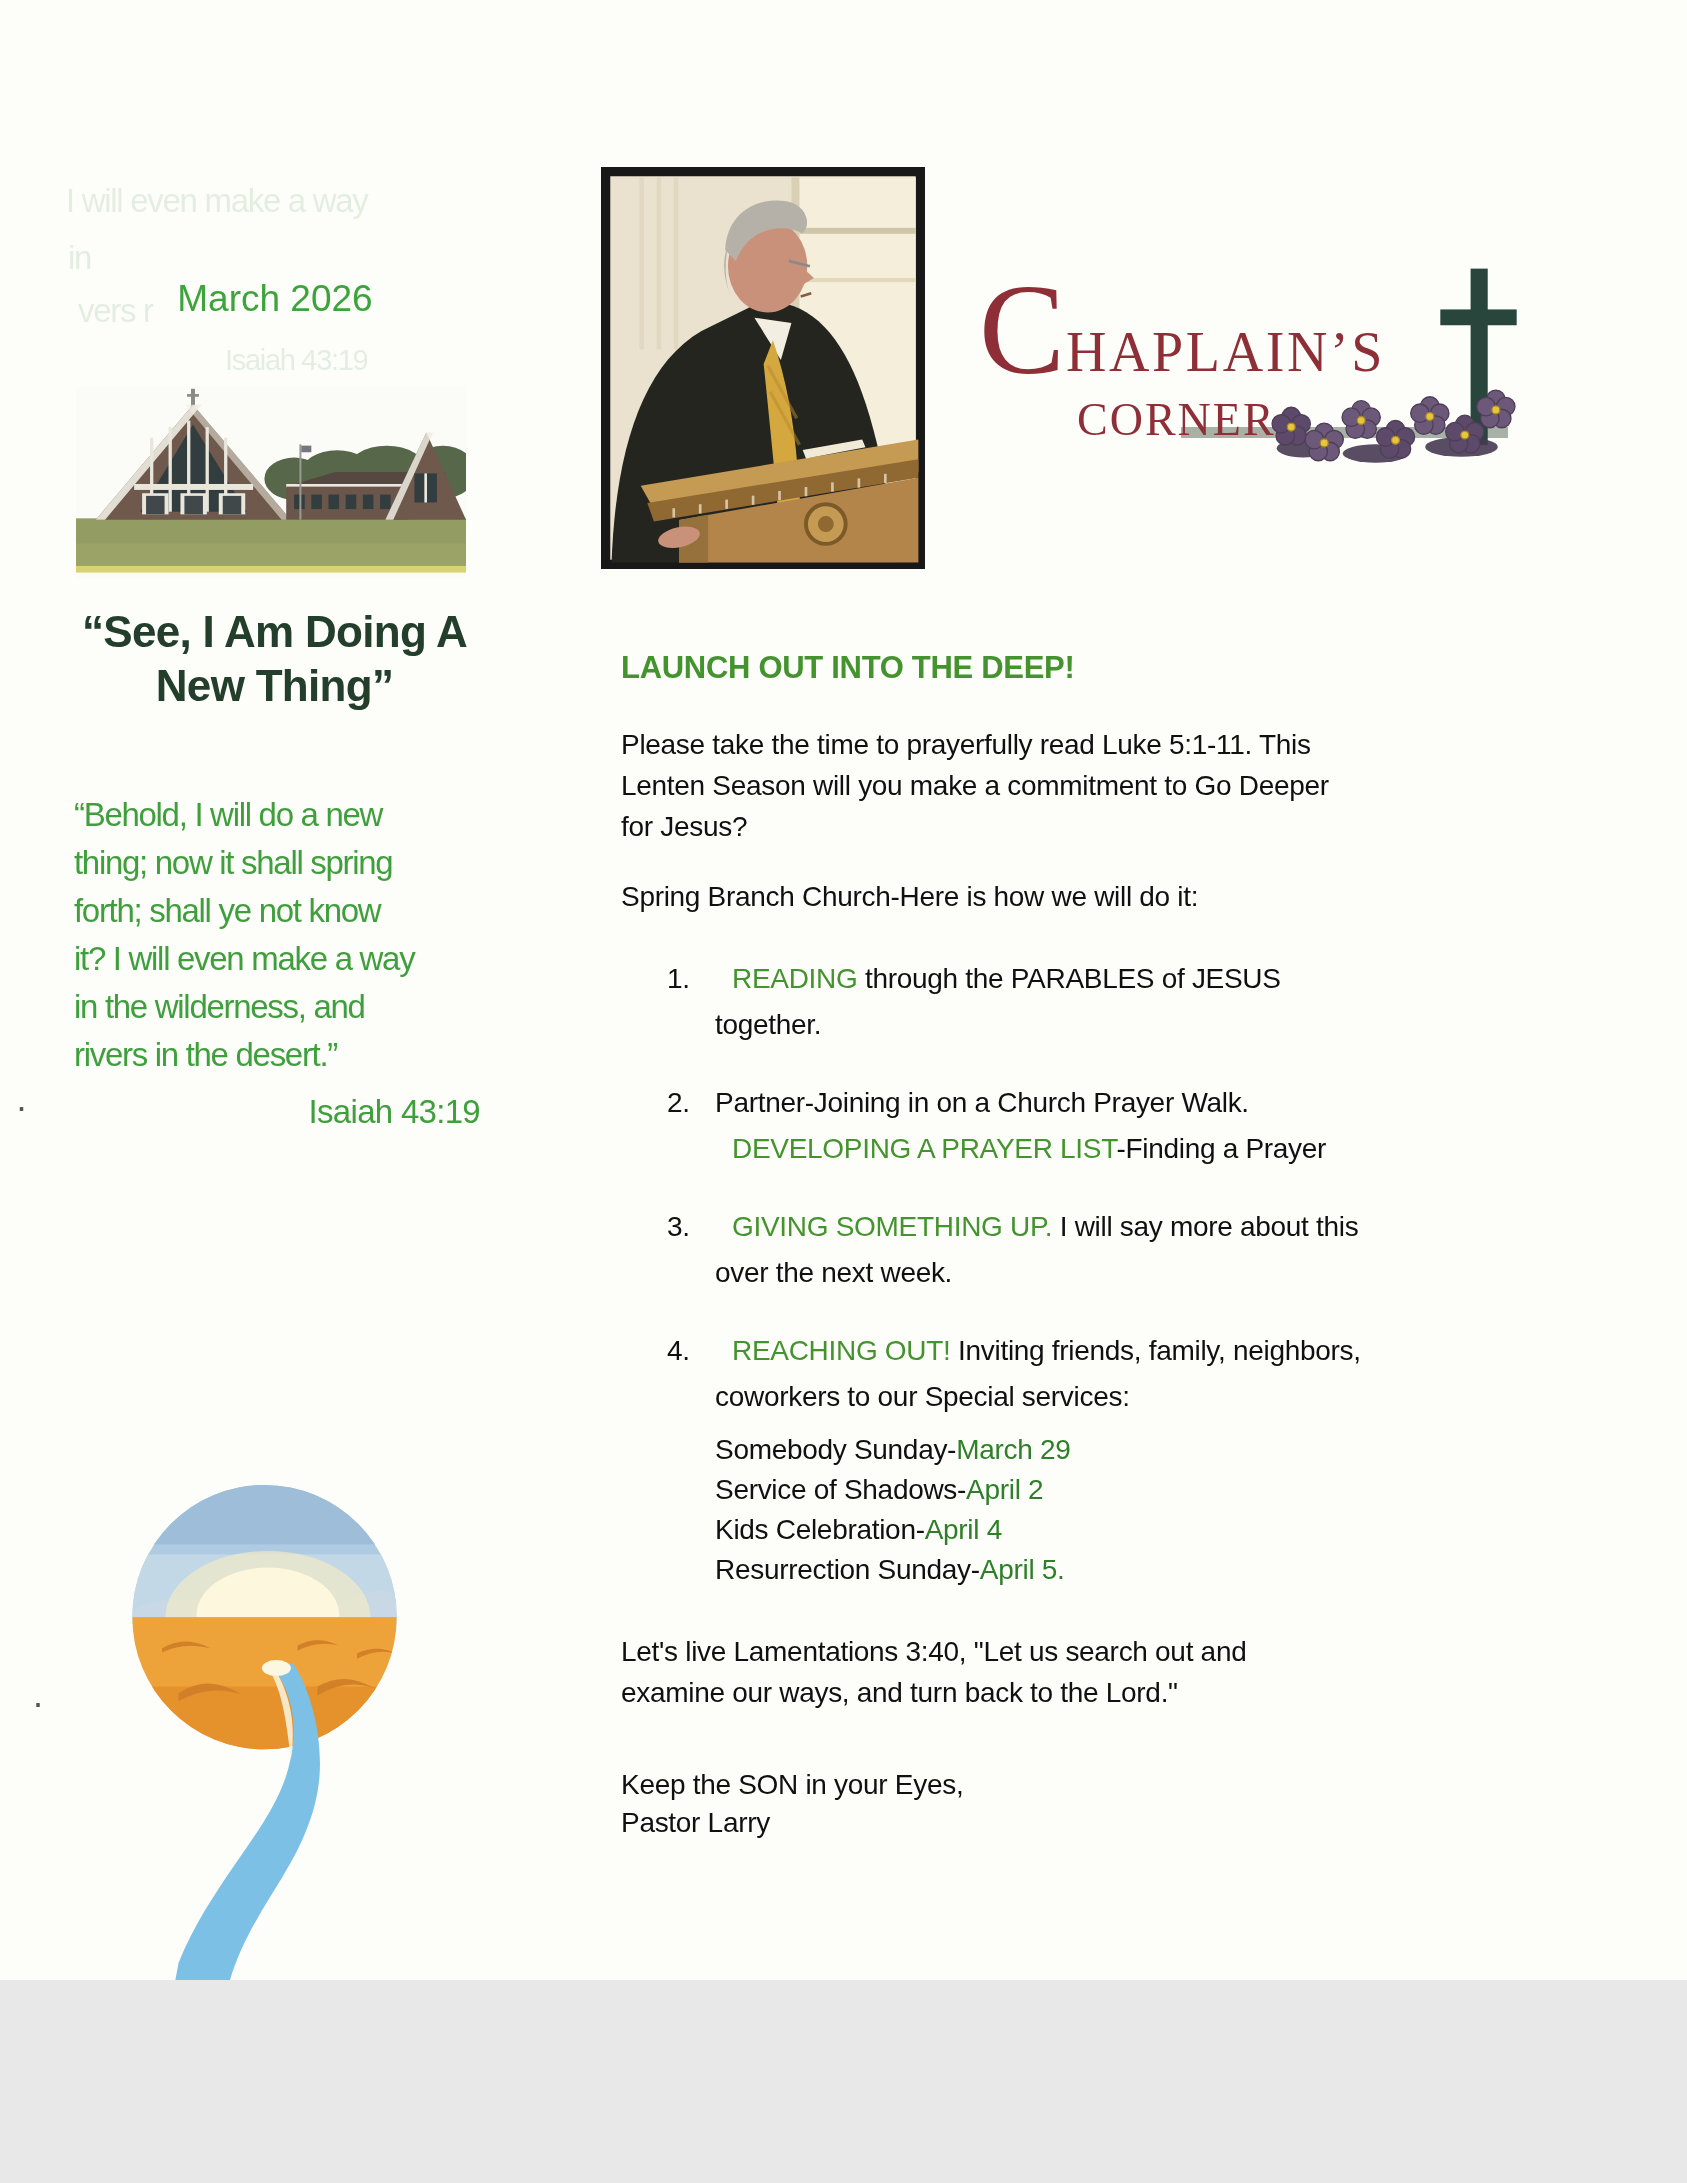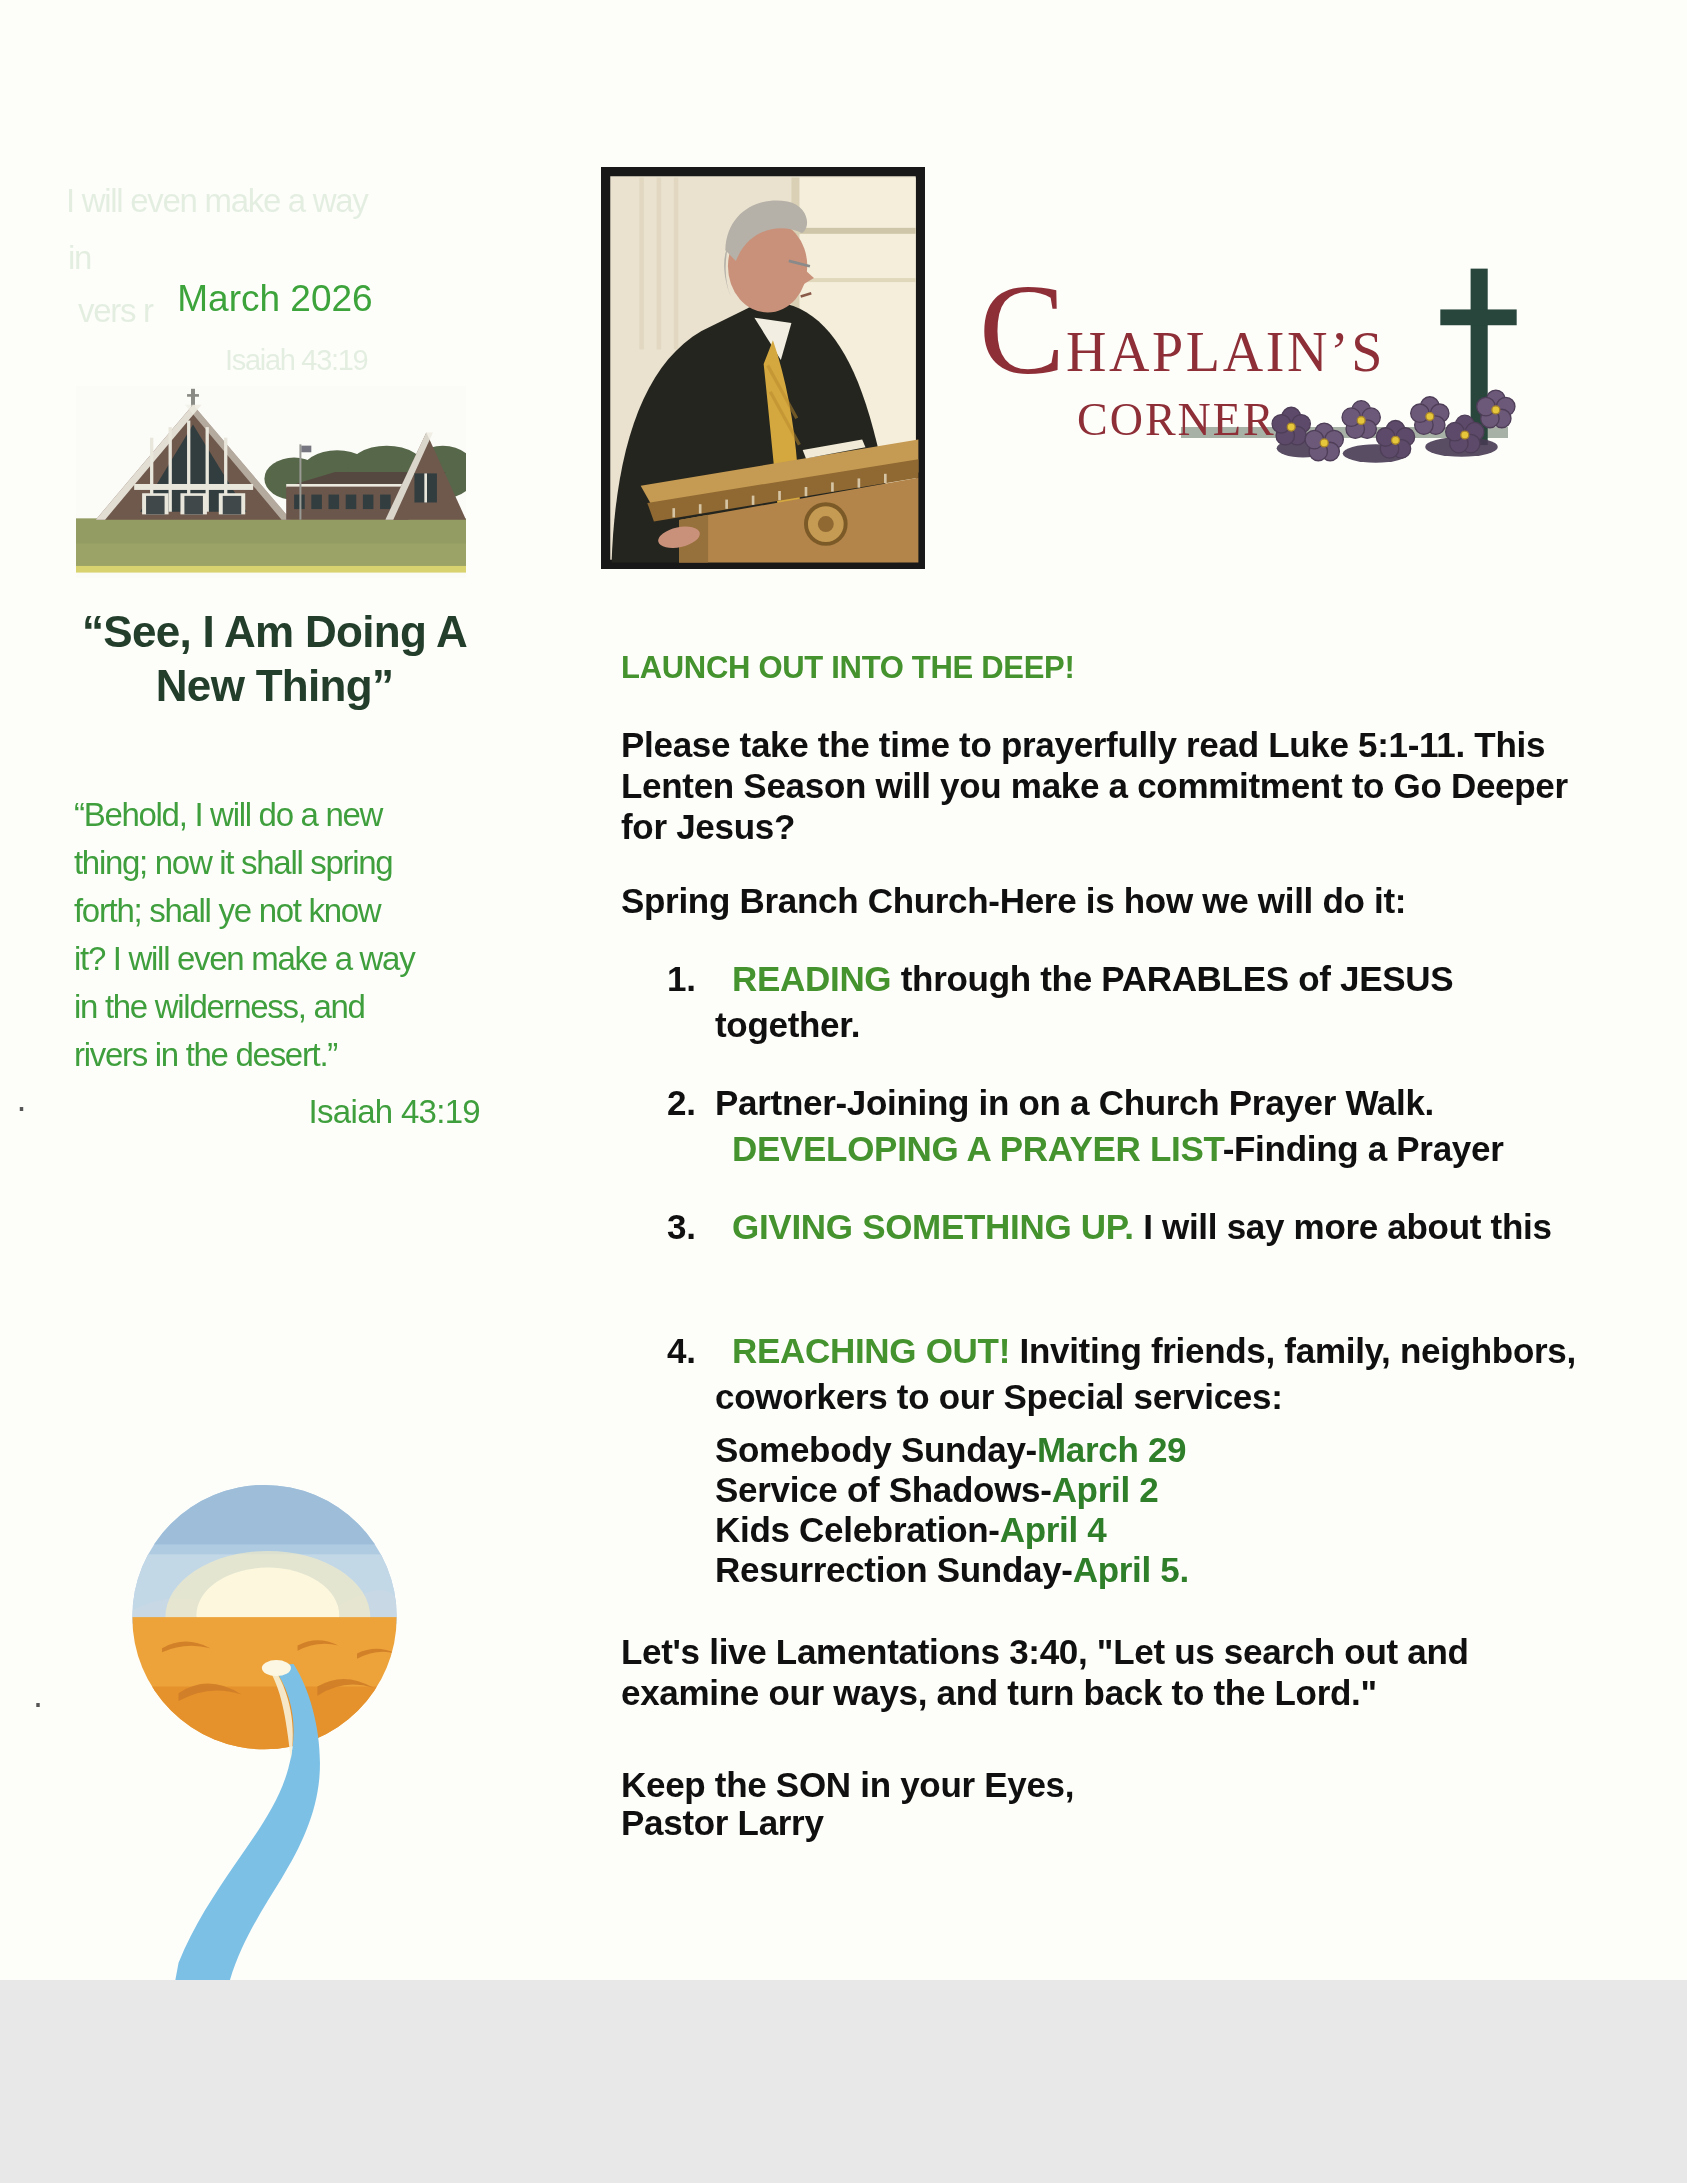--- a/index.html
+++ b/index.html
@@ -16,21 +16,21 @@
     font-size:44px;font-weight:700;letter-spacing:-0.7px;line-height:54px;color:#233f2c;}
   .scripture{left:74px;top:791px;width:423px;
     font-size:33px;letter-spacing:-1.3px;line-height:48px;color:#3f9f3d;}
   .scripture-ref{left:74px;top:1093px;width:406px;text-align:right;
     font-size:33px;letter-spacing:-0.7px;color:#3f9f3d;}
 
   .ghost{color:#4a9a50;opacity:.14;filter:blur(0.7px);font-size:33px;letter-spacing:-1.3px;}
   .dot{color:#555;font-size:36px;}
 
   
-  .body-text{font-weight:700;color:#101010;font-size:35px;letter-spacing:-0.3px;}
+  .body-text{font-weight:400;color:#101010;font-size:28px;letter-spacing:-0.3px;}
   .green-lead{color:#44932e;margin-left:17px;}
   .green-date{color:#2f7f2a;}
   .article-heading{left:621px;top:650px;font-size:31px;font-weight:700;
     letter-spacing:-0.3px;color:#44932e;}
   .intro{left:621px;top:724px;line-height:41px;}
   .subheading{left:621px;top:881px;}
   .list-item{left:667px;padding-left:48px;line-height:46px;width:939px;}
   .list-item .num{position:absolute;left:0;top:0;}
   .services{left:715px;top:1430px;line-height:40px;}
   .closing{left:621px;top:1631px;line-height:41px;}
@@ -295,20 +295,21 @@
 
   <div class="abs body-text list-item" style="top:1080px;">
     <span class="num">2.</span>
     <div>Partner-Joining in on a Church Prayer Walk.</div>
     <div><span class="green-lead">DEVELOPING A PRAYER LIST</span><span>-Finding a Prayer</span></div>
   </div>
 
   <div class="abs body-text list-item" style="top:1204px;">
     <span class="num">3.</span>
     <div><span class="green-lead">GIVING SOMETHING UP.</span><span> I will say more about this</span></div>
+    <div>over the next week.</div>
   </div>
 
   <div class="abs body-text list-item" style="top:1328px;">
     <span class="num">4.</span>
     <div><span class="green-lead">REACHING OUT!</span><span> Inviting friends, family, neighbors,</span></div>
     <div>coworkers to our Special services:</div>
   </div>
 
   <div class="abs body-text services">
     <div><span>Somebody Sunday-</span><span class="green-date">March 29</span></div>

